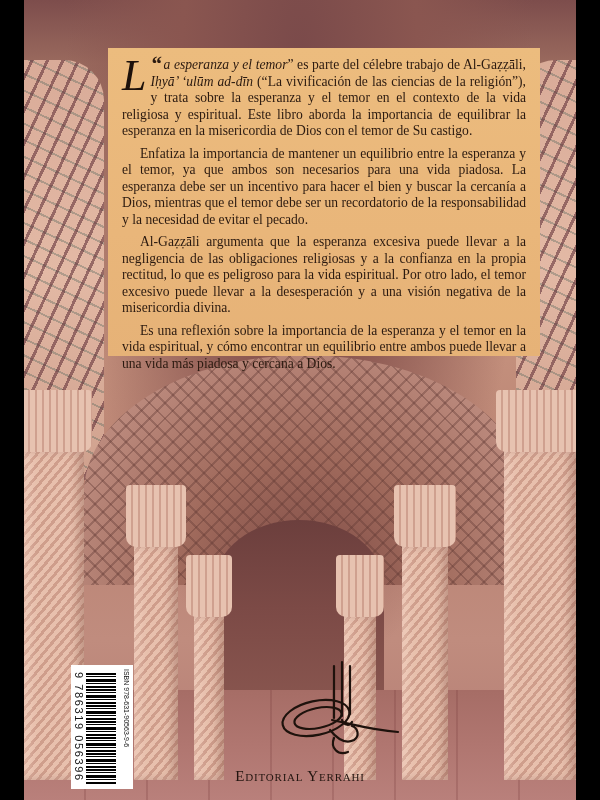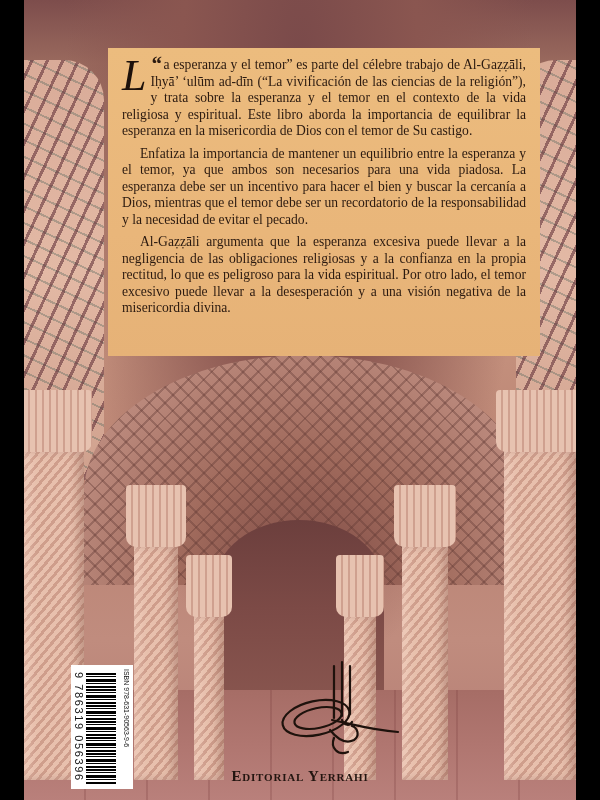--- a/index.html
+++ b/index.html
@@ -77,21 +77,21 @@
     line-height: 16.5px;
     text-align: justify;
   }
   .panel p { margin: 0 0 6px 0; text-indent: 18px; hyphens: manual; }
   .panel p.first { text-indent: 0; }
   .quote-mark { font-size: 22px; font-weight: bold; font-style: italic; vertical-align: -2px; margin-right: 2px; }
   .dropcap {
     float: left; font-size: 44px; line-height: 36px; font-style: italic;
     margin: 2px 4px 0 0; color: #1c100a;
   }
-  .ital { }
+  .ital { font-style: italic; }
 
   
   .barcode {
     position: absolute; left: 47px; top: 665px; width: 62px; height: 124px;
     background: #fff;
     box-sizing: border-box;
   }
   .barcode .digits {
     position: absolute; left: 2px; top: 2px; width: 12px; height: 120px;
     writing-mode: vertical-rl; font-family: "Liberation Sans", sans-serif;
@@ -106,21 +106,21 @@
   .barcode .isbn-text {
     position: absolute; left: 47px; top: 4px; width: 12px; height: 118px;
     writing-mode: vertical-rl; font-family: "Liberation Sans", sans-serif;
     font-size: 7px; color: #111; white-space: nowrap;
   }
 
   
   .emblem { position: absolute; left: 248px; top: 660px; width: 130px; height: 100px; }
   .publisher {
     position: absolute; left: 0; width: 552px; top: 768px; text-align: center;
-    font-variant: small-caps; font-weight: bold; color: #231510;
+    font-variant: small-caps; font-weight: normal; color: #231510;
     font-size: 15px; letter-spacing: 0.8px;
   }
 </style>
 </head>
 <body>
 
 <div class="cover">
 
   <div class="mosaic left"></div>
   <div class="mosaic right"></div>
@@ -145,20 +145,21 @@
   <div class="pillar p6">
       <div class="cap"></div>
     </div>
 
   <div class="panel">
     <p class="first">
       <span class="quote-mark">“</span><span class="dropcap">L</span><span class="ital">a esperanza y el temor</span><span>”</span><span> es parte del célebre trabajo de Al-Gaẓẓāli, </span><span class="ital">Iḥyā’ ‘ulūm ad-dīn</span><span> (“La vivificación de las ciencias de la religión”), y trata sobre la esperanza y el temor en el contexto de la vida religiosa y espiritual. Este libro aborda la importancia de equilibrar la esperanza en la misericordia de Dios con el temor de Su castigo.</span>
     </p>
     <p>Enfatiza la importancia de mantener un equilibrio entre la esperanza y el temor, ya que ambos son necesarios para una vida piadosa. La esperanza debe ser un incentivo para hacer el bien y buscar la cercanía a Dios, mientras que el temor debe ser un recordatorio de la responsabilidad y la necesidad de evitar el pecado.</p>
     <p>Al-Gaẓẓāli argumenta que la esperanza excesiva puede llevar a la negligencia de las obligaciones religiosas y a la confianza en la propia rectitud, lo que es peligroso para la vida espiritual. Por otro lado, el temor excesivo puede llevar a la desesperación y a una visión negativa de la misericordia divina.</p>
+    <p>Es una reflexión sobre la importancia de la esperanza y el temor en la vida espiritual, y cómo encontrar un equilibrio entre ambos puede llevar a una vida más piadosa y cercana a Dios.</p>
   </div>
 
   <div class="barcode">
     <div class="digits">9 786319 056396</div>
     <div class="bars"></div>
     <div class="isbn-text">ISBN 978-631-90563-9-6</div>
   </div>
 
   <svg class="emblem" viewBox="0 0 130 100">
     <g fill="none" stroke="#1e120c" stroke-width="2.2" stroke-linecap="round">

